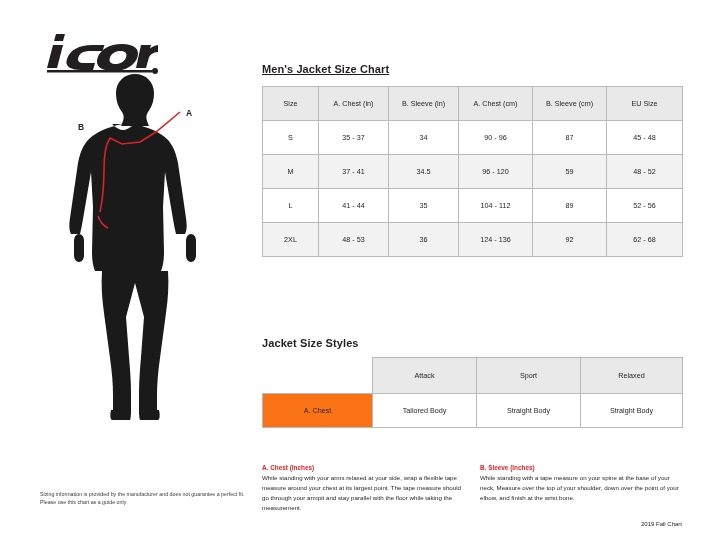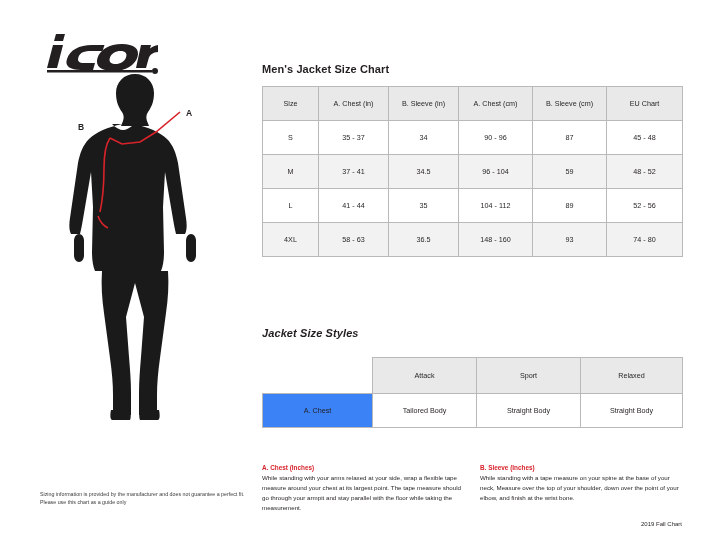--- a/index.html
+++ b/index.html
@@ -54,22 +54,22 @@
     line-height: 1.55;
     color: #3b3b3b;
   }
 
   .section-title {
     font-size: 11px;
     font-weight: bold;
     color: #231f20;
     letter-spacing: 0.1px;
   }
-  #size-chart-title { position: absolute; left: 262px; top: 63px; }
-  #styles-title     { position: absolute; left: 262px; top: 327px; font-style: italic; }
+  #size-chart-title { position: absolute; left: 262px; top: 63px; text-decoration: underline; }
+  #styles-title     { position: absolute; left: 262px; top: 337px; }
   #measure-title    { position: absolute; left: 262px; top: 450px; }
 
   table.grid {
     border-collapse: collapse;
     table-layout: fixed;
     font-size: 7.2px;
     color: #231f20;
   }
   table.grid th, table.grid td {
     border: 1px solid #b9b9b9;
@@ -108,21 +108,21 @@
     left: 262px; top: 357px;
     width: 420px;
   }
   #styles-table col.s0 { width: 110px; }
   #styles-table col.s1 { width: 104px; }
   #styles-table col.s2 { width: 104px; }
   #styles-table col.s3 { width: 102px; }
   #styles-table .blank { border: none; background: #ffffff !important; }
   #styles-table thead th { height: 36px; }
   #styles-table tbody td { height: 25px; }
-  #styles-table tbody td.rowlabel { background: #3b82f6; }
+  #styles-table tbody td.rowlabel { background: #f97316; }
   #styles-table tbody tr:nth-child(even) td { background: #f2f2f2; }
   #styles-table tbody tr:nth-child(even) td.rowlabel { background: #e9e9e9; }
 
   .measure-row {
     position: absolute;
     left: 262px; top: 464px;
     width: 420px;
     display: flex;
     gap: 16px;
   }
@@ -216,55 +216,55 @@
         <col class="c4">
         <col class="c5">
     </colgroup>
     <thead>
       <tr>
         <th>Size</th>
         <th>A. Chest (in)</th>
         <th>B. Sleeve (in)</th>
         <th>A. Chest (cm)</th>
         <th>B. Sleeve (cm)</th>
-        <th>EU Chart</th>
+        <th>EU Size</th>
       </tr>
     </thead>
     <tbody>
       <tr>
         <td class="rowhead">S</td>
         <td>35 - 37</td>
         <td>34</td>
         <td>90 - 96</td>
         <td>87</td>
         <td>45 - 48</td>
       </tr>
       <tr>
         <td class="rowhead">M</td>
         <td>37 - 41</td>
         <td>34.5</td>
-        <td>96 - 104</td>
+        <td>96 - 120</td>
         <td>59</td>
         <td>48 - 52</td>
       </tr>
       <tr>
         <td class="rowhead">L</td>
         <td>41 - 44</td>
         <td>35</td>
         <td>104 - 112</td>
         <td>89</td>
         <td>52 - 56</td>
       </tr>
       <tr>
-        <td class="rowhead">4XL</td>
-        <td>58 - 63</td>
-        <td>36.5</td>
-        <td>148 - 160</td>
-        <td>93</td>
-        <td>74 - 80</td>
+        <td class="rowhead">2XL</td>
+        <td>48 - 53</td>
+        <td>36</td>
+        <td>124 - 136</td>
+        <td>92</td>
+        <td>62 - 68</td>
       </tr>
     </tbody>
   </table>
 
   <div class="section-title" id="styles-title">Jacket Size Styles</div>
 
   <table class="grid" id="styles-table">
     <colgroup>
       <col class="s0">
         <col class="s1">

